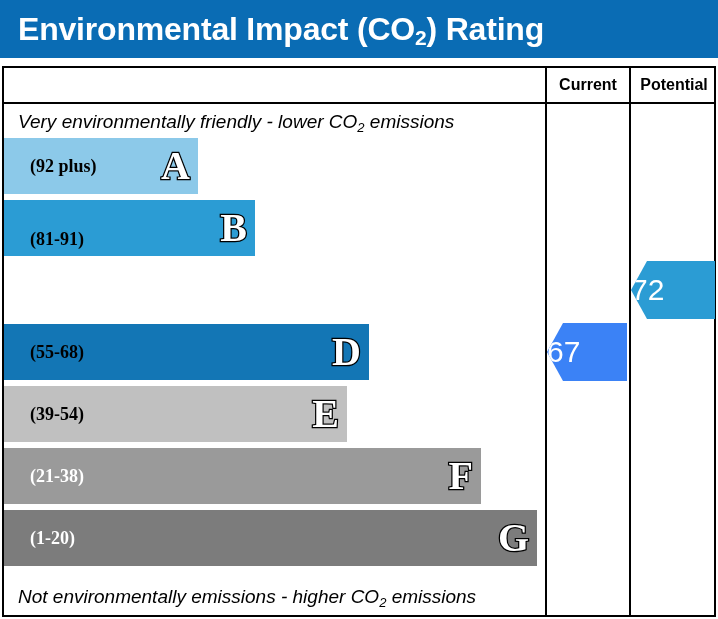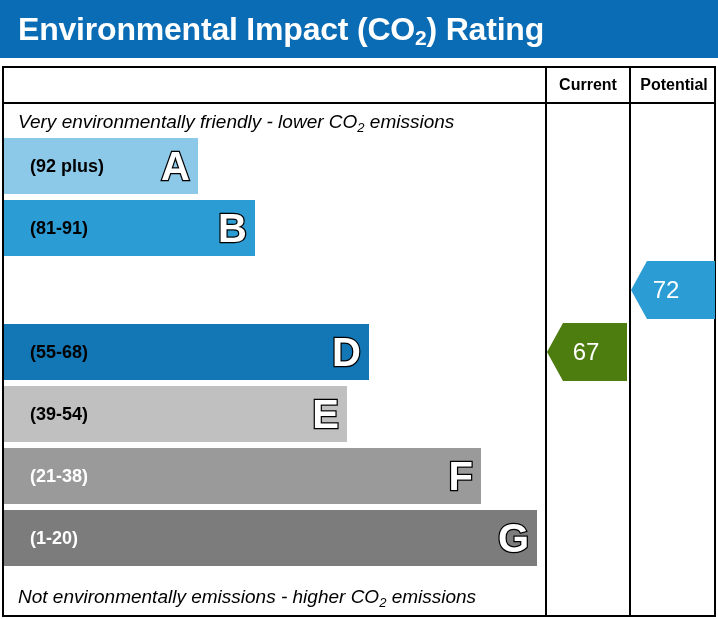--- a/index.html
+++ b/index.html
@@ -134,20 +134,21 @@
     line-height: 36px;
   }
 
   
   .bands {
     position: absolute;
     left: 0;
     top: 70px;
     width: 541px;
     height: 440px;
+    font-family: Liberation Serif, serif;
   }
   .band {
     position: absolute;
     left: 0;
     height: 56px;
     box-sizing: border-box;
   }
   .band-range {
     position: absolute;
     left: 26px;
@@ -171,25 +172,25 @@
     white-space: nowrap;
   }
 
   
   .marker {
     position: absolute;
     height: 58px;
     box-sizing: border-box;
     display: flex;
     align-items: center;
-    justify-content: center;
+    justify-content: flex-start;
     padding-right: 14px;
     clip-path: polygon(16px 0, 100% 0, 100% 100%, 16px 100%, 0 50%);
     color: #ffffff;
-    font-size: 24px;
+    font-size: 30px;
     font-weight: normal;
   }
   .marker.current {
     left: 543px;
     width: 80px;
   }
   .marker.potential {
     left: 627px;
     width: 84px;
   }
@@ -214,42 +215,42 @@
     <div class="col-head potential">Potential</div>
 
     <div class="caption top"><span>Very environmentally friendly - lower CO</span><sub>2</sub><span> emissions</span></div>
 
     <div class="bands">
         <div class="band" style="top: 0px; height: 56px; width: 194px; background: rgb(140, 201, 233);">
           <span class="band-range" style="color: rgb(0, 0, 0);">(92 plus)</span>
           <span class="band-letter">A</span>
         </div>
         <div class="band" style="top: 62px; height: 56px; width: 251px; background: rgb(43, 156, 212);">
-          <span class="band-range" style="color: rgb(0, 0, 0);">(81-91)</span>
+          <span class="band-range" style="color: rgb(0, 0, 0); margin-top: 11px;">(81-91)</span>
           <span class="band-letter">B</span>
         </div>
         <div class="band" style="top: 186px; height: 56px; width: 365px; background: rgb(19, 118, 181);">
           <span class="band-range" style="color: rgb(0, 0, 0);">(55-68)</span>
           <span class="band-letter">D</span>
         </div>
         <div class="band" style="top: 248px; height: 56px; width: 343px; background: rgb(192, 192, 192);">
           <span class="band-range" style="color: rgb(0, 0, 0);">(39-54)</span>
           <span class="band-letter">E</span>
         </div>
         <div class="band" style="top: 310px; height: 56px; width: 477px; background: rgb(154, 154, 154);">
           <span class="band-range" style="color: rgb(255, 255, 255);">(21-38)</span>
           <span class="band-letter">F</span>
         </div>
         <div class="band" style="top: 372px; height: 56px; width: 533px; background: rgb(124, 124, 124);">
           <span class="band-range" style="color: rgb(255, 255, 255);">(1-20)</span>
           <span class="band-letter">G</span>
         </div>
       </div>
 
-    <div class="marker current" style="top: 255px; background: #4d7c0f; padding-left: 12px;">
+    <div class="marker current" style="top: 255px; background: #3b82f6;">
         <span>67</span>
       </div>
     <div class="marker potential" style="top: 193px; background: rgb(43, 156, 212);">
         <span>72</span>
       </div>
 
     <div class="caption bottom"><span>Not environmentally emissions - higher CO</span><sub>2</sub><span> emissions</span></div>
 
   </div>
 </div>

